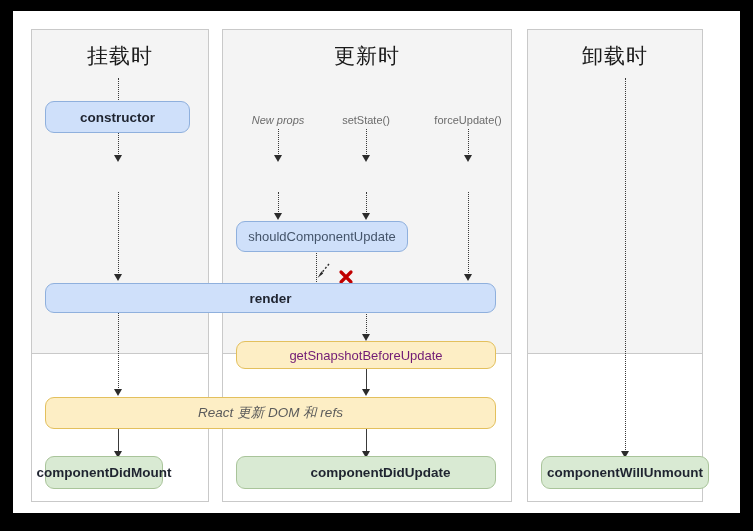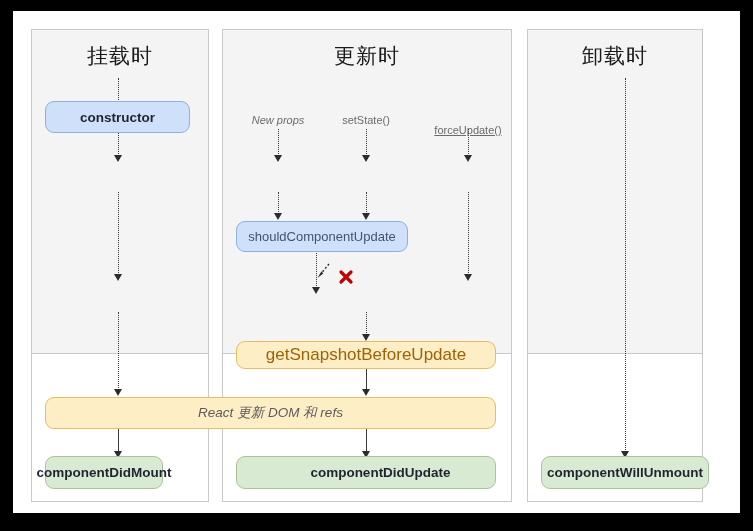--- a/index.html
+++ b/index.html
@@ -21,21 +21,21 @@
   .phase-title{position:absolute;top:12px;left:0;right:0;text-align:center;
          font-size:21px;color:#1a1a1a;letter-spacing:1px;
          font-family:"DejaVu Sans","Liberation Sans",sans-serif;}
 
   
   .box{position:absolute;box-sizing:border-box;border-radius:9px;
        display:flex;align-items:center;justify-content:center;
        text-align:right;white-space:nowrap;}
   .box.blue{background:#cfe0fa;border:1px solid #8fb0dd;color:#44546a;font-size:13px;}
   .box.blue.strong{color:#1f2430;font-weight:bold;font-size:13.5px;}
-  .box.orange{background:#fdeec5;border:1px solid #e3c05d;color:#a16207;font-size:17px;}
+  .box.orange{background:#fdeec5;border:1px solid #e3c05d;color:#701a75;font-size:13px;}
   .box.orange.italic{font-style:italic;color:#5b5b5b;font-size:13.5px;}
   .box.green{background:#d9ead3;border:1px solid #a9c49a;color:#1f2430;
        font-weight:bold;font-size:13.5px;}
 
   
   .dline{position:absolute;width:0;border-left:1.5px dotted #3a3a3a;}
   .sline{position:absolute;width:0;border-left:1.5px solid #3a3a3a;}
   .ahead{position:absolute;width:0;height:0;
          border-left:4.5px solid transparent;border-right:4.5px solid transparent;
          border-top:7px solid #2b2b2b;}
@@ -65,21 +65,21 @@
     <div class="phase-title">更新时</div>
   </div>
 
   <div class="panel" id="panel-unmount">
     <div class="grayband"></div>
     <div class="phase-title">卸载时</div>
   </div>
 
   <div class="trigger it" style="left:265px;top:103px;font-style:italic;">New props</div>
   <div class="trigger" style="left:353px;top:103px;">setState()</div>
-  <div class="trigger" style="left:455px;top:113px;text-decoration:underline;">forceUpdate()</div>
+  <div class="trigger" style="left:455px;top:103px;">forceUpdate()</div>
 
   <div class="dline" style="left:105px;top:67px;height:26px;"></div>
   <div class="ahead" style="left:100.5px;top:90px;"></div>
 
   <div class="dline" style="left:105px;top:122px;height:25px;"></div>
   <div class="ahead" style="left:100.5px;top:144px;"></div>
 
   <div class="dline" style="left:105px;top:181px;height:85px;"></div>
   <div class="ahead" style="left:100.5px;top:263px;"></div>
 
@@ -128,20 +128,21 @@
   <div class="ahead" style="left:450.5px;top:263px;"></div>
 
   <div class="dline" style="left:612px;top:67px;height:374px;"></div>
   <div class="ahead" style="left:607.5px;top:440px;"></div>
 
   <div class="box blue strong" style="left:32px;top:90px;width:145px;height:32px;">constructor</div>
 
 
   <div class="box blue" style="left:223px;top:210px;width:172px;height:31px;">shouldComponentUpdate</div>
 
+  <div class="box blue strong" style="left:32px;top:272px;width:451px;height:30px;">render</div>
 
   <div class="box orange" style="left:223px;top:330px;width:260px;height:28px;">getSnapshotBeforeUpdate</div>
 
   <div class="box orange italic" style="left:32px;top:386px;width:451px;height:32px;">React 更新 DOM 和 refs</div>
 
   <div class="box green" style="left:32px;top:445px;width:118px;height:33px;">componentDidMount</div>
 
   <div class="box green" style="left:223px;top:445px;width:260px;height:33px;padding-left:29px;">componentDidUpdate</div>
 
   <div class="box green" style="left:528px;top:445px;width:168px;height:33px;">componentWillUnmount</div>

